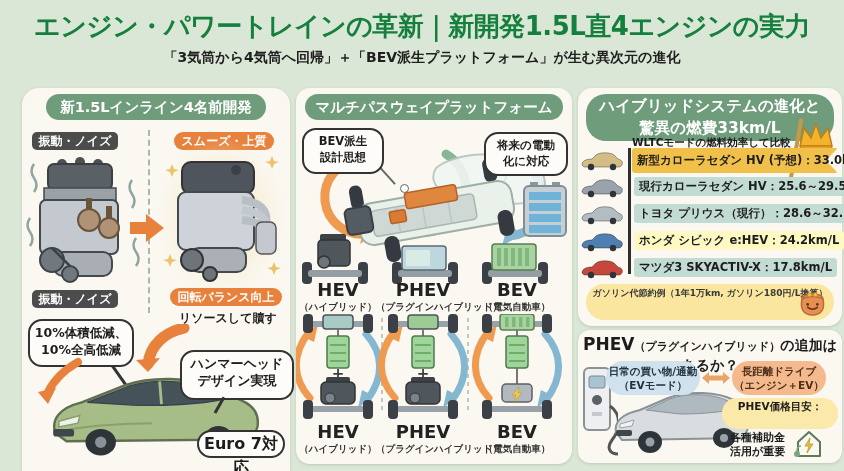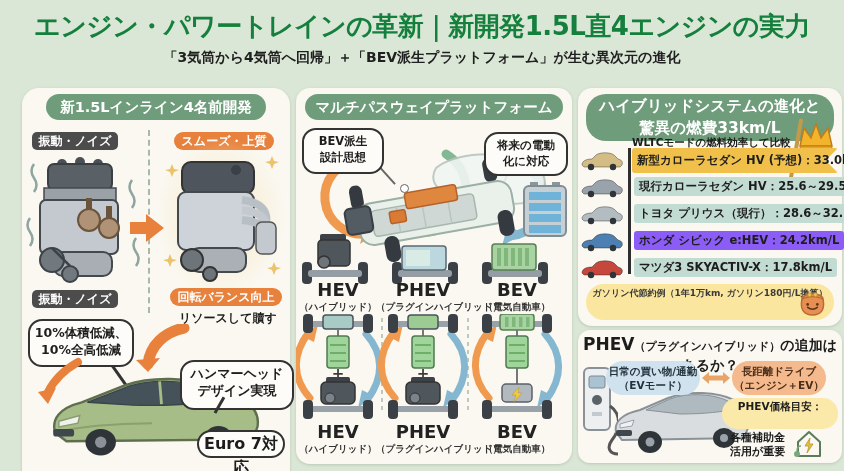--- a/index.html
+++ b/index.html
@@ -109,21 +109,21 @@
         <circle cx="66" cy="88" r="6" fill="#8a9298"></circle>
       <ellipse cx="190" cy="84" rx="15" ry="13" fill="#2f3438"></ellipse>
         <circle cx="190" cy="84" r="5.5" fill="#8a9298"></circle>
     </svg>
 
     <svg class="abs" style="left:14px;top:268px;" width="48" height="50" viewBox="0 0 48 50">
       <path d="M42,6 C28,14 18,24 12,36" stroke="#e8813c" stroke-width="8" fill="none" stroke-linecap="round"></path>
       <polygon points="2,36 20,32 12,48" fill="#e8813c"></polygon>
     </svg>
 
-    <div class="abs bubble" style="left:158px;top:272px;width:110px;height:42px;font-size:13px;padding-top:4px;line-height:1.3;">
+    <div class="abs bubble" style="left:158px;top:262px;width:110px;height:42px;font-size:13px;padding-top:4px;line-height:1.3;">
       <div>ハンマーヘッド</div>
       <div>デザイン実現</div>
     </div>
     <div class="tail" style="left:196px;top:308px;height:18px;transform:rotate(30deg);"></div>
 
     <div class="abs bubble" style="left:175px;top:342px;width:84px;height:24px;font-size:16px;line-height:24px;border-radius:14px;">Euro 7対応</div>
   </div>
 
   <div class="panel" style="left:296px;top:88px;width:276px;height:376px;">
     <div class="abs badge" style="left: 9px; top: 6px; width: 258px; height: 26px; line-height: 26px; font-size: 14.5px; background: rgb(111, 156, 123);">マルチパスウェイプラットフォーム</div>
@@ -345,21 +345,21 @@
           <circle cx="33" cy="16" r="3.2" fill="#2f3438"></circle>
       </svg>
       <div class="abs fuel-text teal-hl" style="left: 54px; top: 2px; background: rgb(194, 220, 211);"><span>トヨタ プリウス（現行）：</span><span>28.6～32.6km/L</span></div>
     </div>
     <div class="abs" style="left:2px;top:141px;height:25px;">
       <svg class="abs" style="left:0;top:3px;" width="44" height="20" viewBox="0 0 44 20">
         <path d="M2,14 C2,10 6,8 12,8 L16,4 C20,1 30,1 34,4 L38,8 C42,9 43,11 42,14 L40,16 L4,16 Z" stroke="rgba(0,0,0,.35)" style="fill: rgb(77, 127, 178);"></path>
         <circle cx="11" cy="16" r="3.2" fill="#2f3438"></circle>
           <circle cx="33" cy="16" r="3.2" fill="#2f3438"></circle>
       </svg>
-      <div class="abs fuel-text teal-hl" style="left: 54px; top: 2px; background: #8b5cf6;"><span>ホンダ シビック e:HEV：</span><span>24.2km/L</span></div>
+      <div class="abs fuel-text teal-hl" style="left: 54px; top: 2px; background: #fef9c3;"><span>ホンダ シビック e:HEV：</span><span>24.2km/L</span></div>
     </div>
     <div class="abs" style="left:2px;top:168px;height:25px;">
       <svg class="abs" style="left:0;top:3px;" width="44" height="20" viewBox="0 0 44 20">
         <path d="M2,14 C2,10 6,8 12,8 L16,4 C20,1 30,1 34,4 L38,8 C42,9 43,11 42,14 L40,16 L4,16 Z" stroke="rgba(0,0,0,.35)" style="fill: rgb(198, 71, 60);"></path>
         <circle cx="11" cy="16" r="3.2" fill="#2f3438"></circle>
           <circle cx="33" cy="16" r="3.2" fill="#2f3438"></circle>
       </svg>
       <div class="abs fuel-text teal-hl" style="left: 54px; top: 2px; background: rgb(194, 220, 211);"><span>マツダ3 SKYACTIV-X：</span><span>17.8km/L</span></div>
     </div>
 

